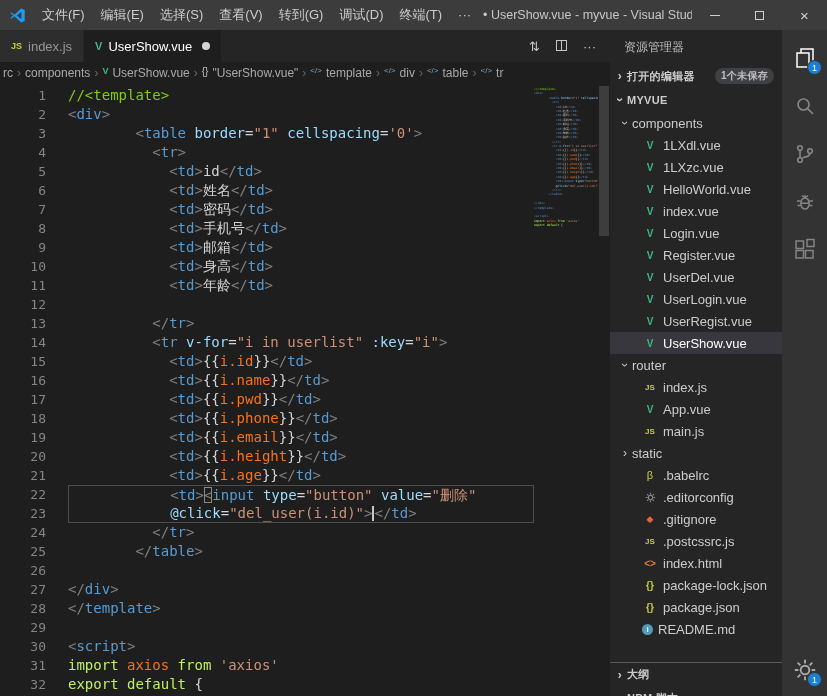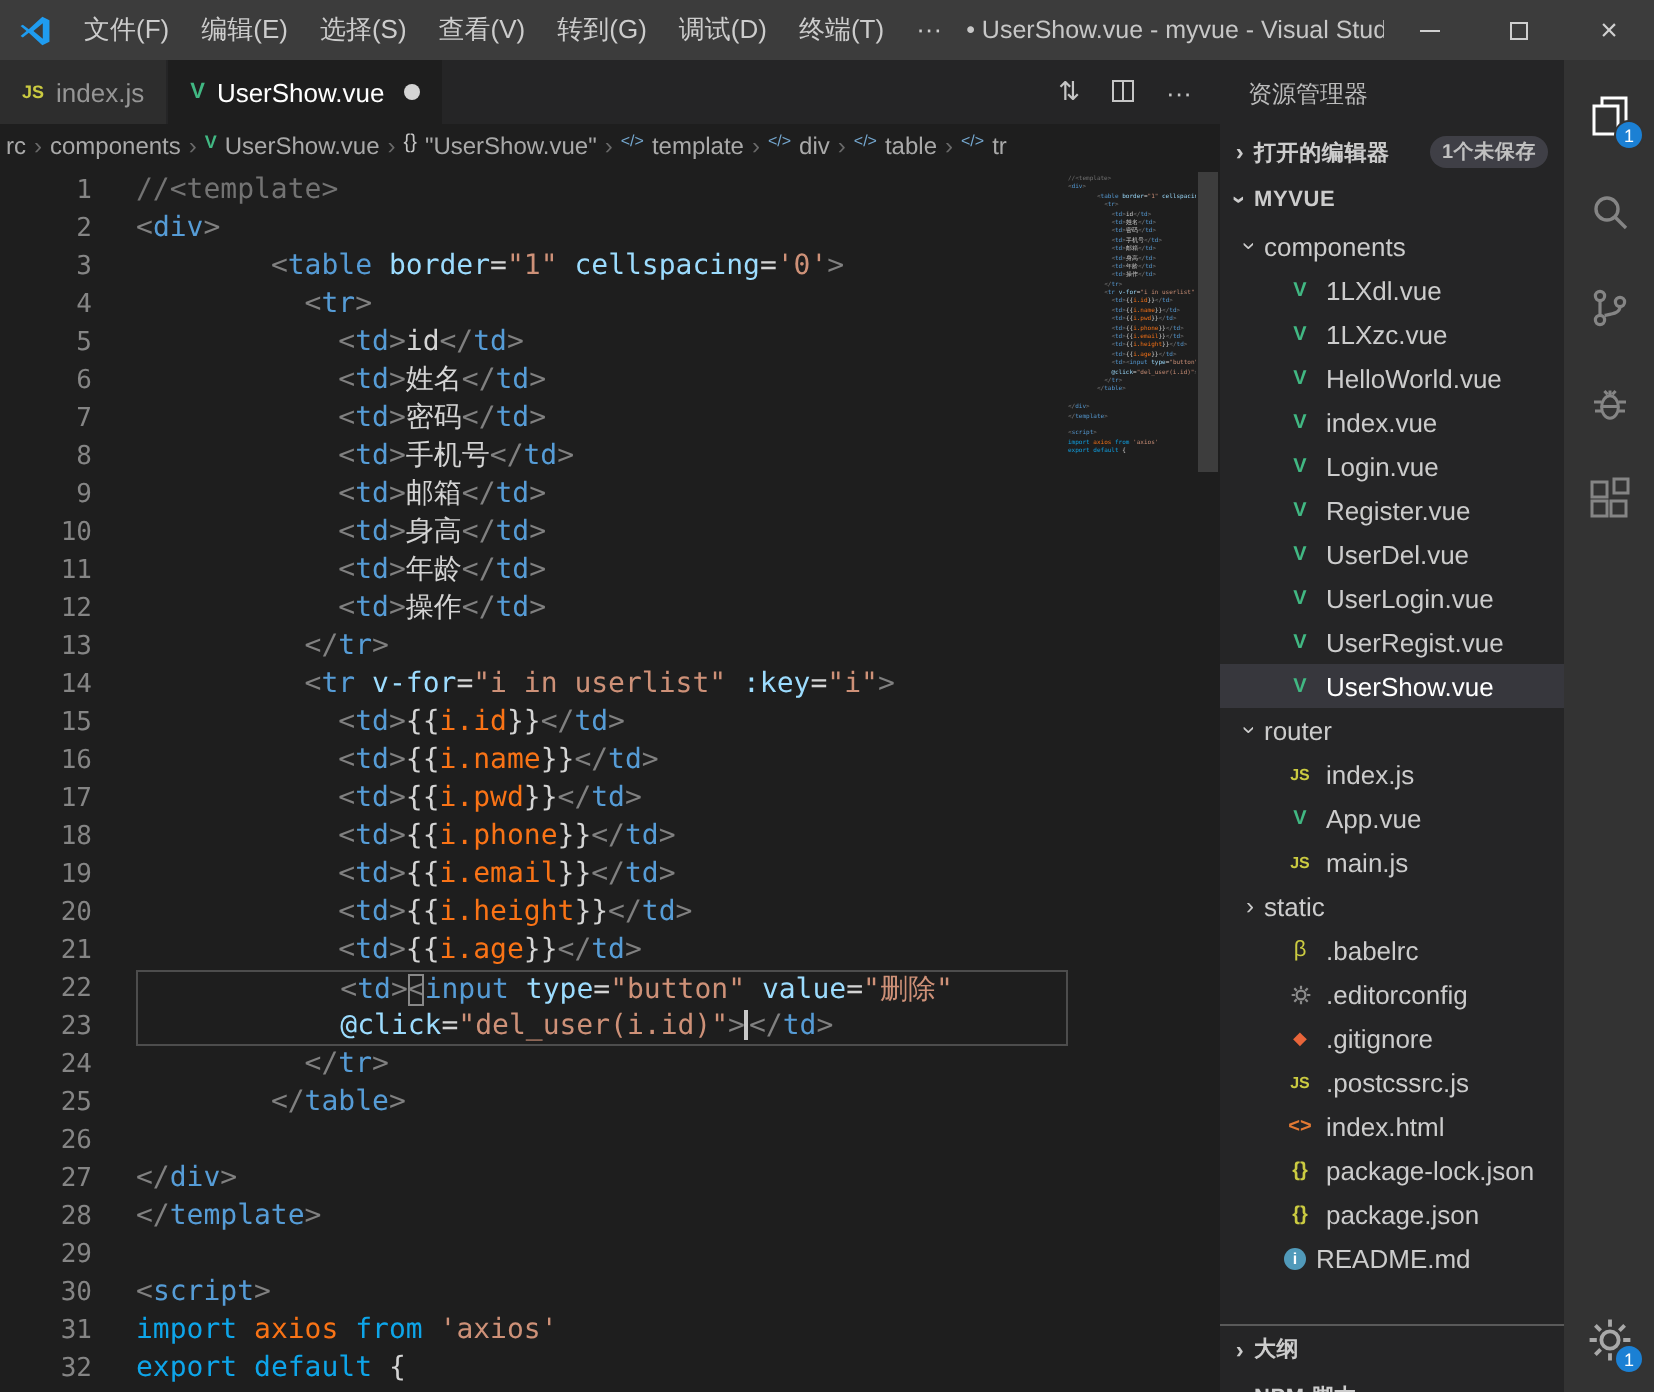--- a/index.html
+++ b/index.html
@@ -46,22 +46,22 @@
   .bc-ic.tag{color:#75a8d0;}
   
   .editor{flex:1;display:flex;overflow:hidden;}
   .code-area{flex:1;overflow:hidden;padding-top:2px;}
   .row{display:flex;height:19px;font-family:"DejaVu Sans Mono","Liberation Mono",monospace;
     font-size:14px;line-height:19px;}
   .lnum{width:46px;flex:none;text-align:right;color:#858585;margin-right:22px;font-size:13px;}
   .lcode{flex:1;color:#d4d4d4;white-space:pre;overflow:hidden;}
   .hl-top{border-top:1px solid #4d4d4d;border-left:1px solid #4d4d4d;border-right:1px solid #4d4d4d;}
   .hl-bottom{border-bottom:1px solid #4d4d4d;border-left:1px solid #4d4d4d;border-right:1px solid #4d4d4d;}
-  .cm{color:#737373;} .tg{color:#569cd6;} .br{color:#808080;} .at{color:#9cdcfe;}
-  .st{color:#ce9178;} .tx{color:#d4d4d4;} .kw{color:#0ea5e9;margin-top:16px;} .id{color:#f97316;} .pl{color:#d4d4d4;}
+  .cm{color:#84cc16;} .tg{color:#569cd6;} .br{color:#808080;} .at{color:#9cdcfe;}
+  .st{color:#ce9178;} .tx{color:#d4d4d4;} .kw{color:#bef264;margin-top:16px;} .id{color:#f97316;} .pl{color:#d4d4d4;}
   .mt{outline:1px solid #888888;outline-offset:-1px;}
   .cursor{display:inline-block;width:0;border-left:2px solid #c8c8c8;height:15px;vertical-align:-3px;}
   .minimap{width:64px;flex:none;overflow:hidden;padding-top:3px;opacity:.95;}
   .mline{font-family:"DejaVu Sans Mono","Liberation Mono",monospace;font-size:3px;
     line-height:4.4px;height:4.4px;white-space:pre;overflow:hidden;}
   .scrollbar{width:12px;flex:none;position:relative;}
   .sthumb{position:absolute;top:2px;left:1px;width:10px;height:150px;background:rgba(121,121,121,.35);}
   
   .sidebar{width:172px;flex:none;background:#252526;color:#cccccc;display:flex;flex-direction:column;overflow:hidden;}
   .sb-title{height:34px;flex:none;display:flex;align-items:center;padding-left:14px;font-size:12px;color:#bbbbbb;}
@@ -227,21 +227,20 @@
             <div class="row">
               <div class="lnum">10</div>
               <div class="lcode"><span class="pl">            </span><span class="br">&lt;</span><span class="tg">td</span><span class="br">&gt;</span><span class="tx">身高</span><span class="br">&lt;/</span><span class="tg">td</span><span class="br">&gt;</span></div>
             </div>
             <div class="row">
               <div class="lnum">11</div>
               <div class="lcode"><span class="pl">            </span><span class="br">&lt;</span><span class="tg">td</span><span class="br">&gt;</span><span class="tx">年龄</span><span class="br">&lt;/</span><span class="tg">td</span><span class="br">&gt;</span></div>
             </div>
             <div class="row">
               <div class="lnum">12</div>
-              <div class="lcode"><span class="pl">            </span><span class="br">&lt;</span><span class="tg">td</span><span class="br">&gt;</span><span class="tx">操作</span><span class="br">&lt;/</span><span class="tg">td</span><span class="br">&gt;</span></div>
             </div>
             <div class="row">
               <div class="lnum">13</div>
               <div class="lcode"><span class="pl">          </span><span class="br">&lt;/</span><span class="tg">tr</span><span class="br">&gt;</span></div>
             </div>
             <div class="row">
               <div class="lnum">14</div>
               <div class="lcode"><span class="pl">          </span><span class="br">&lt;</span><span class="tg">tr</span><span class="pl"> </span><span class="at">v-for</span><span class="pl">=</span><span class="st">"i in userlist"</span><span class="pl"> </span><span class="at">:key</span><span class="pl">=</span><span class="st">"i"</span><span class="br">&gt;</span></div>
             </div>
             <div class="row">

